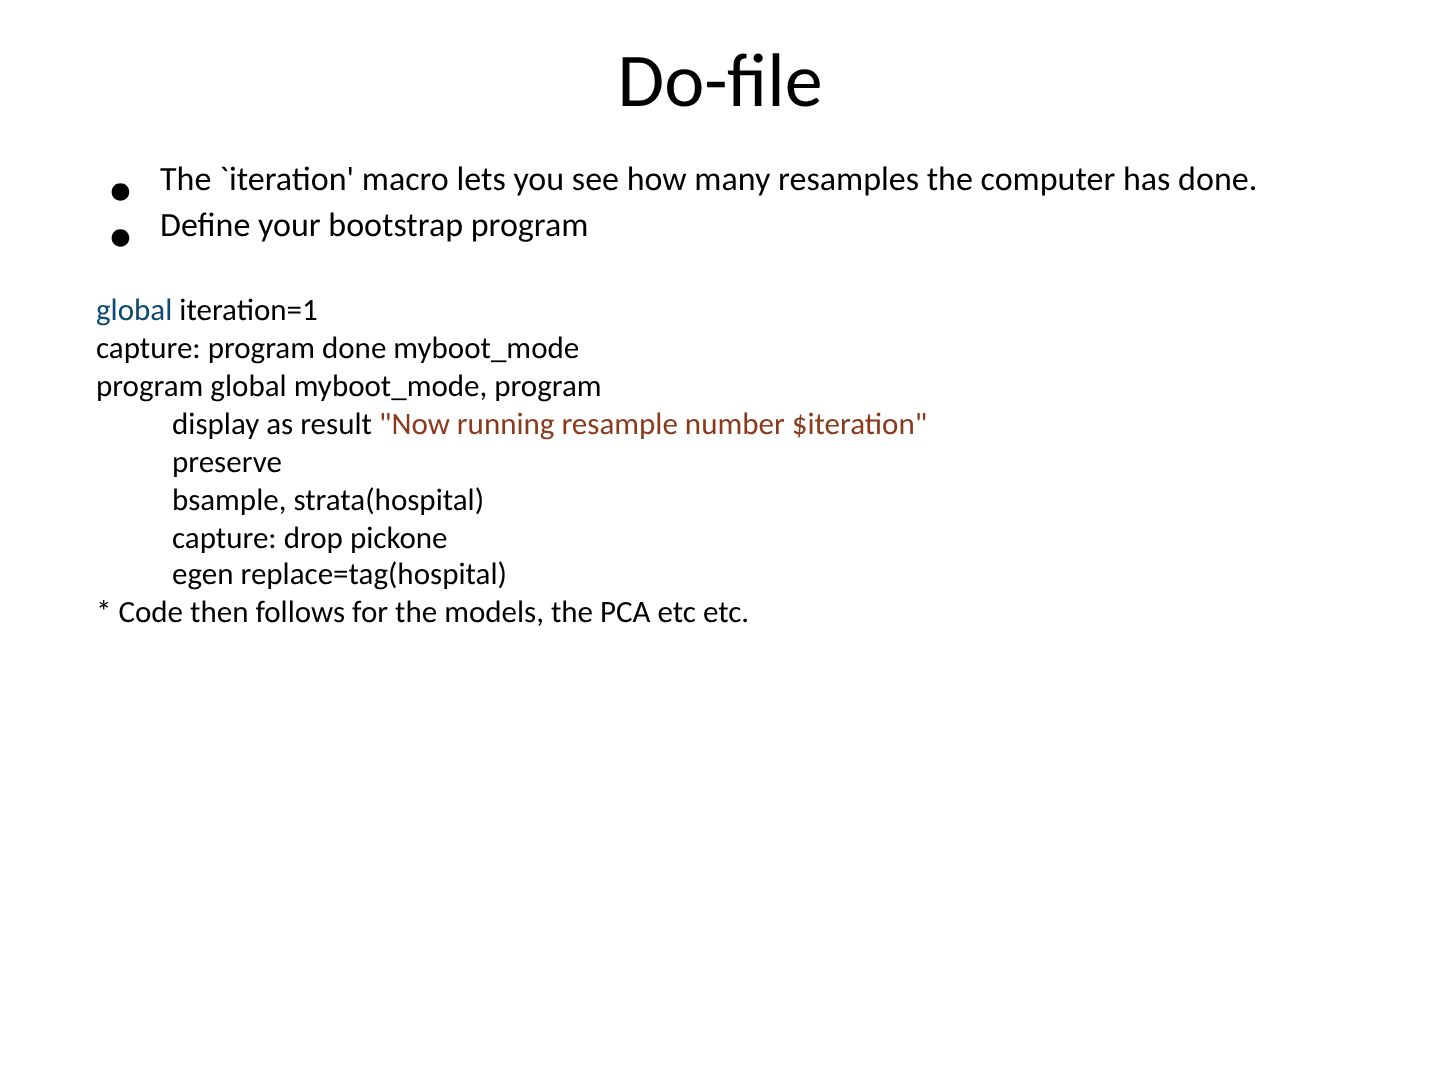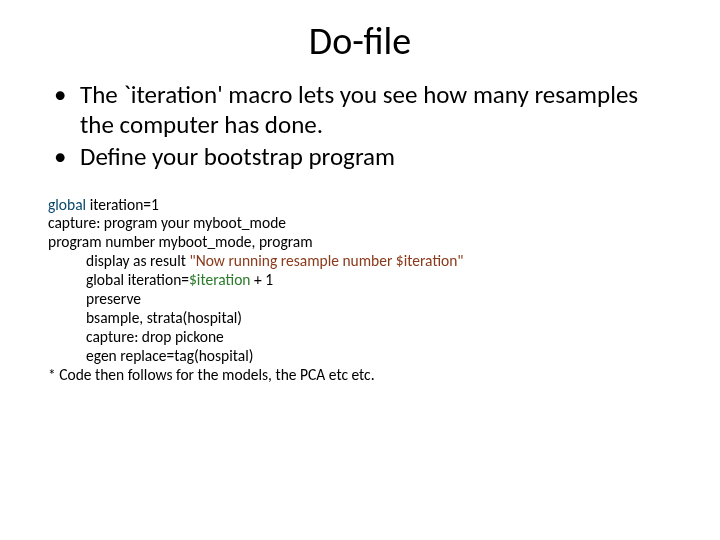--- a/index.html
+++ b/index.html
@@ -1,20 +1,20 @@
 <!DOCTYPE html>
 <html><head>
 <meta charset="utf-8">
 <style>
   * { margin: 0; padding: 0; box-sizing: border-box; border-radius: 18px; }
   html, body { width: 720px; height: 540px; background: #fff; font-family: Calibri, Arial, sans-serif; color: #000; }
   .slide { width: 720px; height: 540px; padding: 18px 48px 0 48px; position: relative; }
   .title { text-align: center; font-size: 38px; font-weight: 400; margin-bottom: 16px; }
   ul.main { list-style: none; padding: 0 0 0 28px; margin: 0 0 24px 0; }
-  ul.main li { position: relative; font-size: 25px; line-height: 1.18; margin-bottom: 3px; padding-left: 4px; }
+  ul.main li { position: relative; font-size: 17px; line-height: 1.18; margin-bottom: 3px; padding-left: 4px; }
   ul.main li::before { content: "•"; position: absolute; left: -22px; top: 0; font-size: 25px; }
   .code { font-size: 15.5px; line-height: 1.22; }
   .code div { white-space: pre; }
   .indent { padding-left: 38px; }
   .kw { color: #0c4a6e; }
   .res { color: #8a3a1a; }
   .var { color: #2a7a2a; }
 </style>
 </head>
 <body>
@@ -22,23 +22,22 @@
 <div class="slide">
   <h1 class="title">Do-file</h1>
 
   <ul class="main">
     <li>The `iteration' macro lets you see how many resamples the computer has done.</li>
     <li>Define your bootstrap program</li>
   </ul>
 
   <div class="code">
     <div><span class="kw">global</span><span> iteration=1</span></div>
-    <div><span>capture: program your </span><span>myboot_mode</span></div>
-    <div><span>program number </span><span>myboot_mode, program</span></div>
+    <div><span>capture: program done </span><span>myboot_mode</span></div>
+    <div><span>program global </span><span>myboot_mode, program</span></div>
     <div class="indent"><span>display as result </span><span class="res">"Now running resample number $iteration"</span></div>
-    <div class="indent"><span>global iteration=</span><span class="var">$iteration</span><span> + 1</span></div>
     <div class="indent">preserve</div>
     <div class="indent">bsample, strata(hospital)</div>
     <div class="indent">capture: drop pickone</div>
     <div class="indent">egen replace=tag(hospital)</div>
     <div>* Code then follows for the models, the PCA etc etc.</div>
   </div>
 </div>
 
 </body></html>

